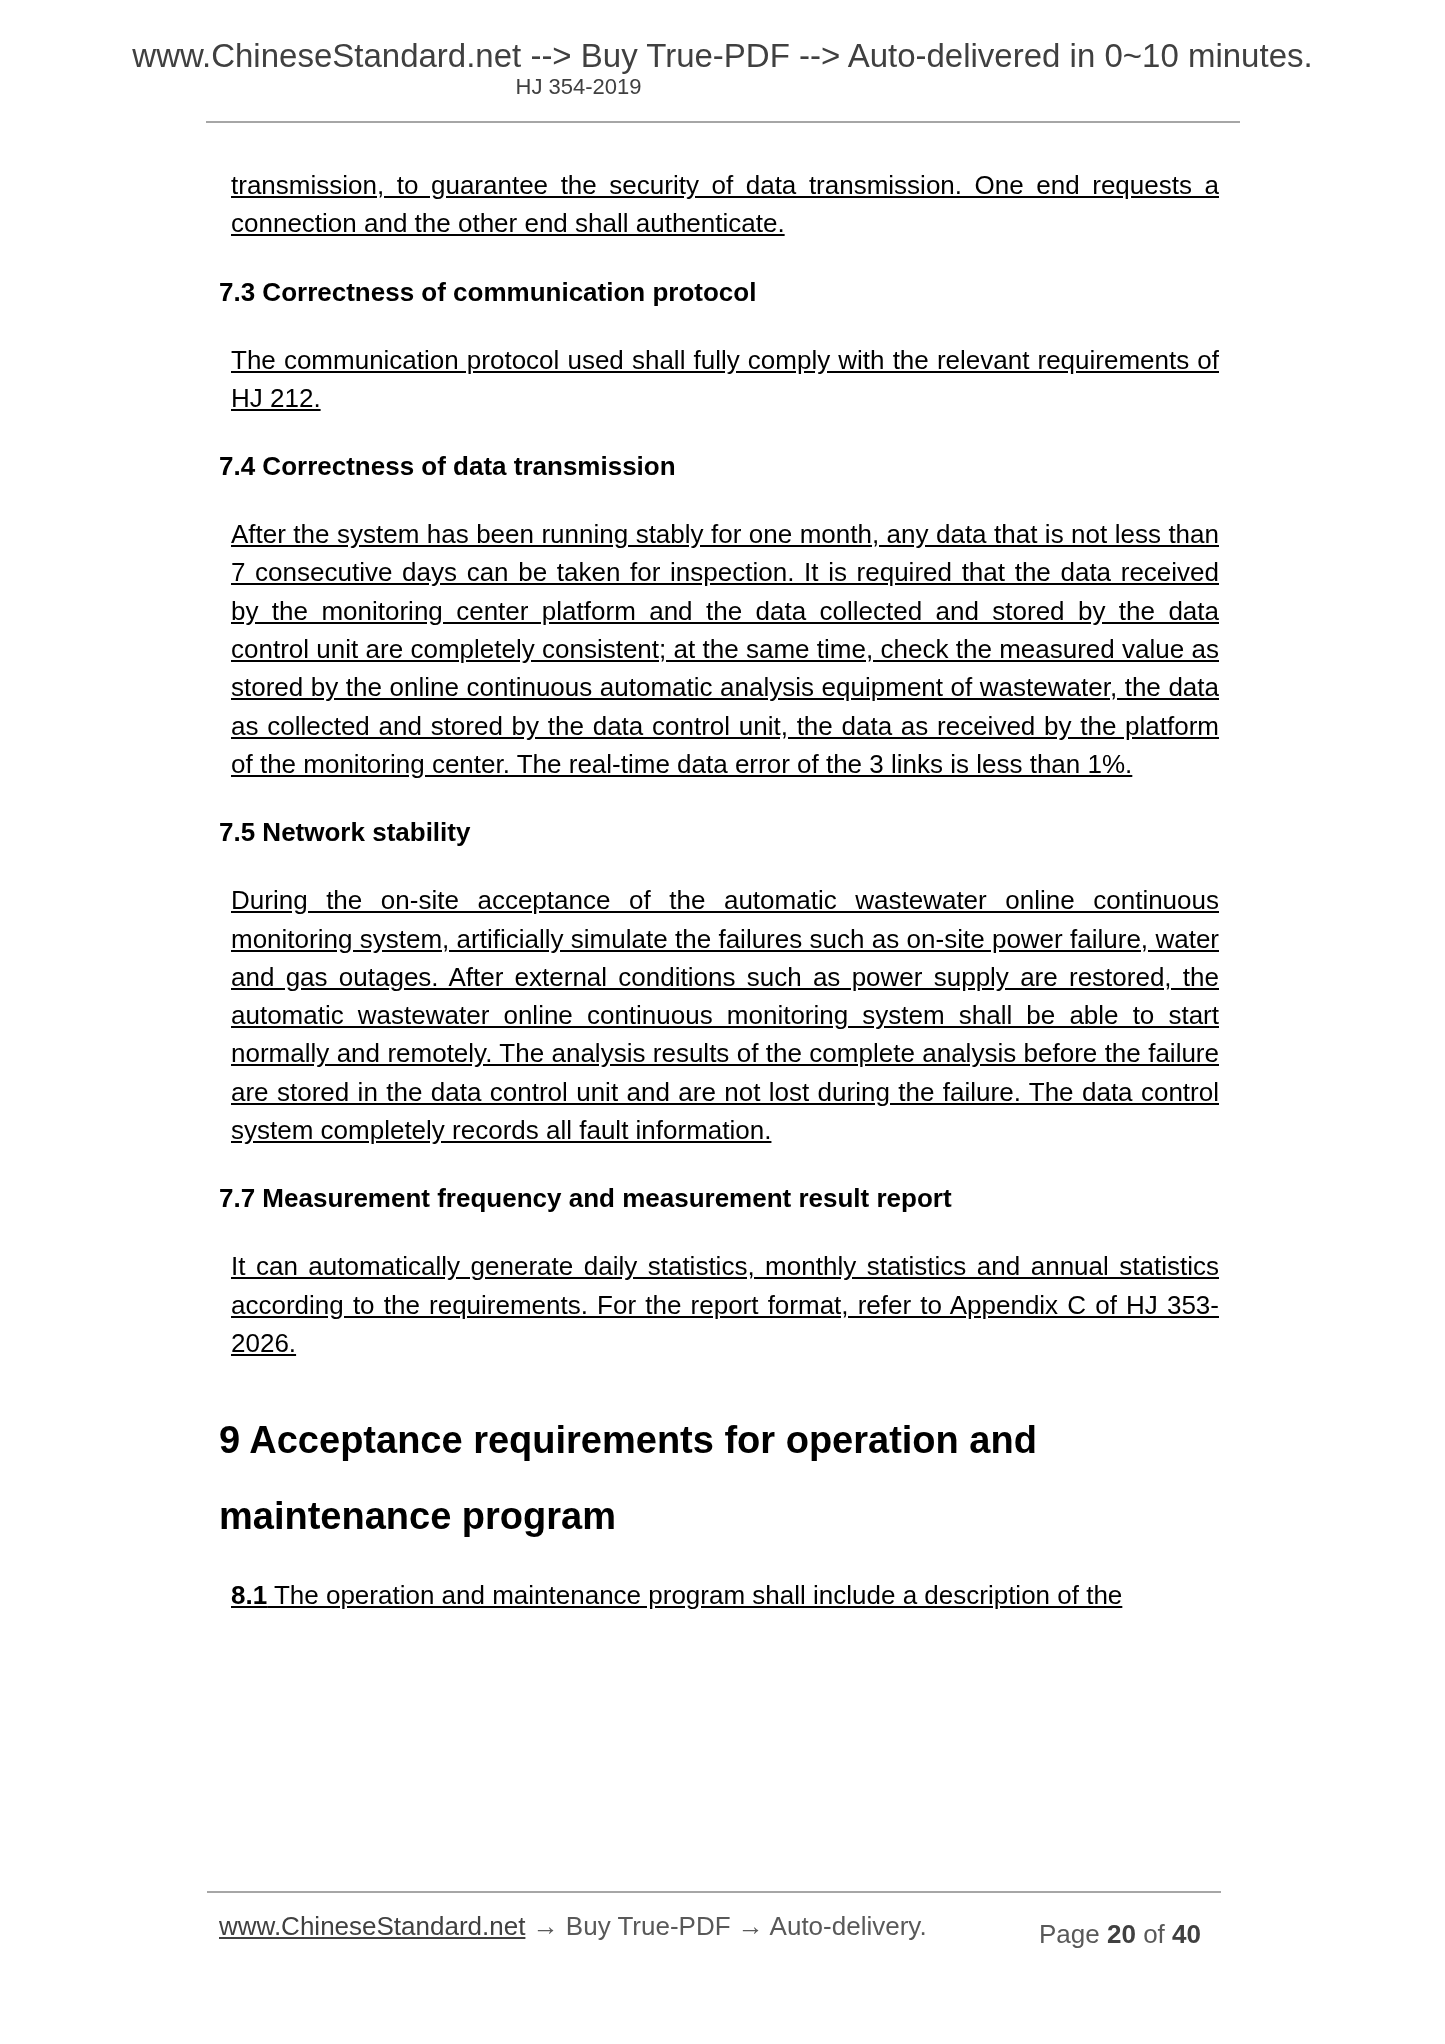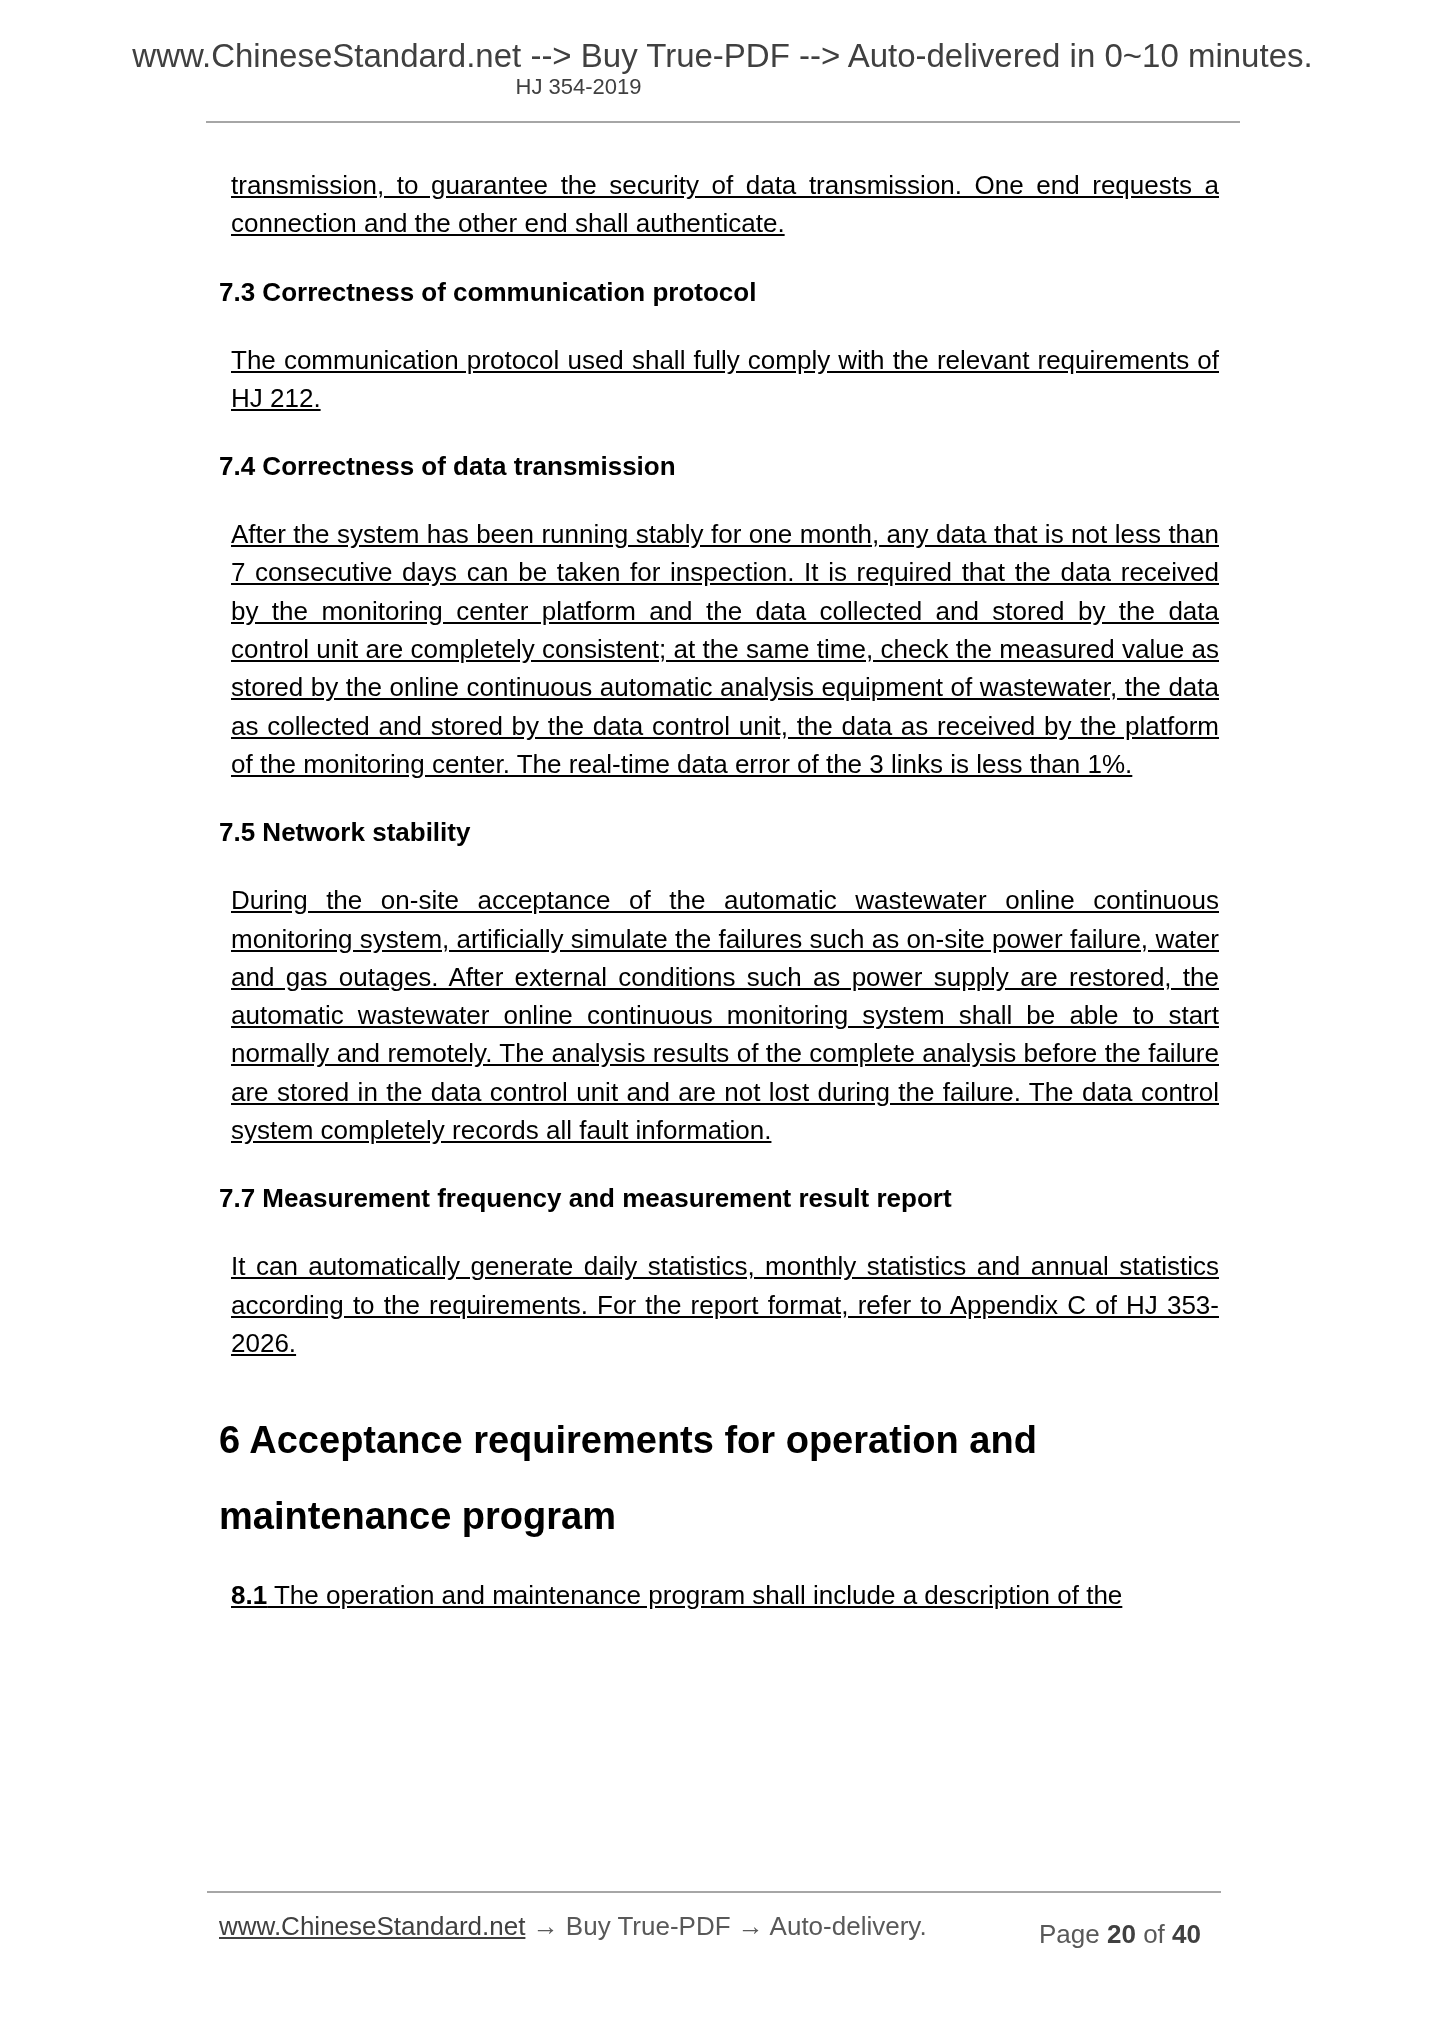--- a/index.html
+++ b/index.html
@@ -43,21 +43,21 @@
   <p>After the system has been running stably for one month, any data that is not less than 7 consecutive days can be taken for inspection. It is required that the data received by the monitoring center platform and the data collected and stored by the data control unit are completely consistent; at the same time, check the measured value as stored by the online continuous automatic analysis equipment of wastewater, the data as collected and stored by the data control unit, the data as received by the platform of the monitoring center. The real-time data error of the 3 links is less than 1%.</p>
 
   <h3>7.5 Network stability</h3>
 
   <p>During the on-site acceptance of the automatic wastewater online continuous monitoring system, artificially simulate the failures such as on-site power failure, water and gas outages. After external conditions such as power supply are restored, the automatic wastewater online continuous monitoring system shall be able to start normally and remotely. The analysis results of the complete analysis before the failure are stored in the data control unit and are not lost during the failure. The data control system completely records all fault information.</p>
 
   <h3>7.7 Measurement frequency and measurement result report</h3>
   <p>It can automatically generate daily statistics, monthly statistics and annual statistics according to the requirements. For the report format, refer to Appendix C of HJ 353-2026.</p>
 
   <h2>
-    <span>6 Acceptance requirements for operation and</span><br>
+    <span>9 Acceptance requirements for operation and</span><br>
     <span>maintenance program</span>
   </h2>
 
   <p class="p81"><b>8.1</b><span> The operation and maintenance program shall include a description of the</span></p>
 </div>
 
 <div class="footer-rule"></div>
 <div class="footer">
   <a>www.ChineseStandard.net</a><span> → Buy True-PDF → Auto-delivery.</span>
   <span class="page">

